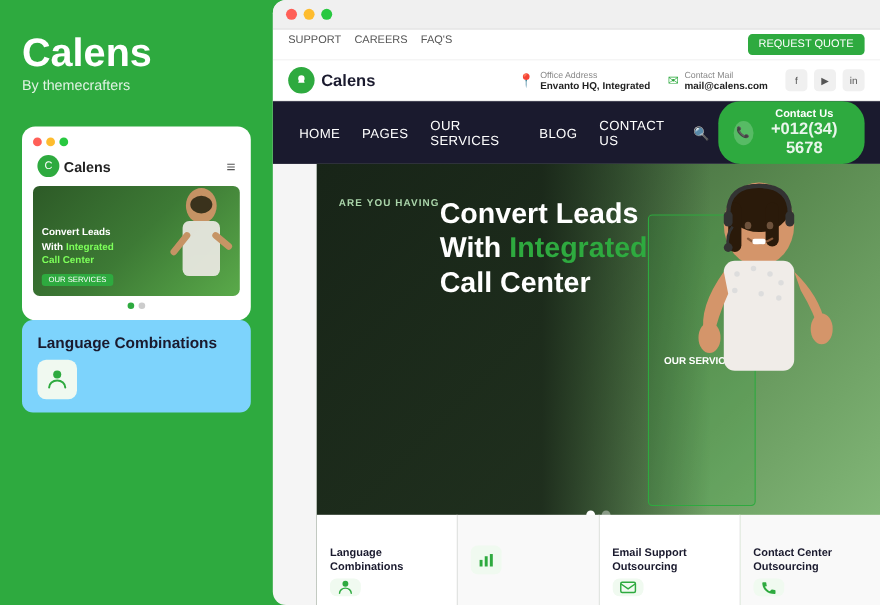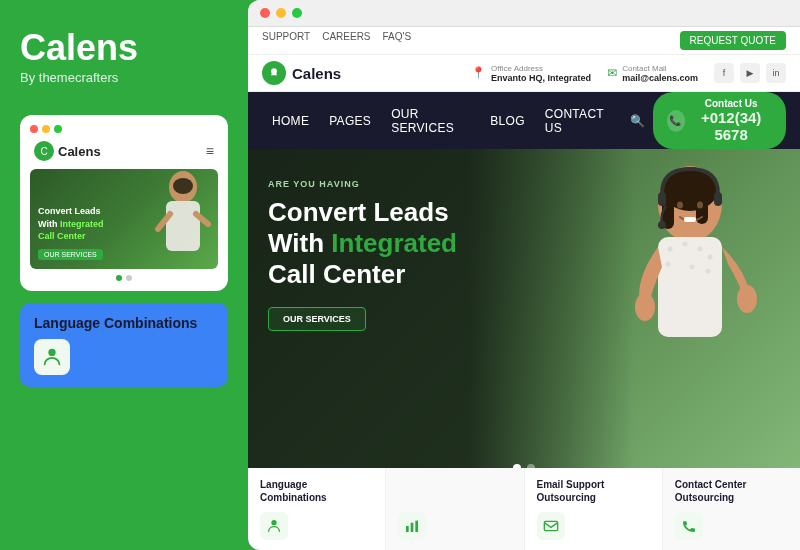--- a/index.html
+++ b/index.html
@@ -132,24 +132,23 @@
     }
     .mobile-dot {
       width: 6px; height: 6px;
       border-radius: 50%;
       background: #ccc;
     }
     .mobile-dot.active { background: #2eaa3f; }
 
     
     .lang-card {
-      background: #3b82f6;
+      background: #7dd3fc;
       border-radius: 10px;
       padding: 12px 14px;
-      margin-top: 12px;
     }
     .lang-card-title {
       font-size: 14px;
       font-weight: 700;
       color: #1a1a2e;
       margin-bottom: 8px;
     }
     .lang-icon-wrap {
       width: 36px; height: 36px;
       background: #f0f9f0;
@@ -327,23 +326,23 @@
     }
 
     
     .site-hero {
       flex: 1;
       background: linear-gradient(to right, rgba(20,30,20,0.85) 40%, transparent 70%),
                   linear-gradient(135deg, #2d4a2d 0%, #5a8a50 50%, #8ac080 100%);
       position: relative;
       padding: 30px 20px 90px 20px;
       display: flex;
-      flex-direction: column;
       justify-content: flex-start;
       min-height: 220px;
+      margin-left: 40px;
     }
     .hero-pretitle {
       color: #aad5aa;
       font-size: 9px;
       font-weight: 600;
       letter-spacing: 1px;
       text-transform: uppercase;
       margin-bottom: 8px;
     }
     .hero-title {
@@ -402,21 +401,21 @@
       display: flex;
       position: absolute;
       bottom: 0;
       left: 0;
       right: 0;
       height: 82px;
     }
     .bottom-card {
       flex: 1;
       background: #fff;
-      padding: 10px 12px;
+      padding: 28px 12px;
       border-right: 1px solid #f0f0f0;
       display: flex;
       flex-direction: column;
       gap: 4px;
     }
     .bottom-card:last-child { border-right: none; }
     .bottom-card:nth-child(odd) { background: #fff; }
     .bottom-card:nth-child(even) { background: #f9f9f9; }
     .bottom-card-title {
       font-size: 10px;

